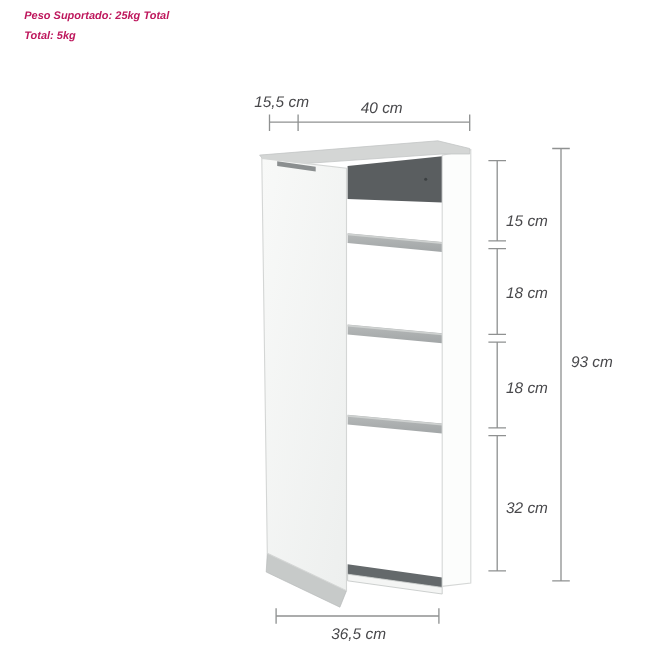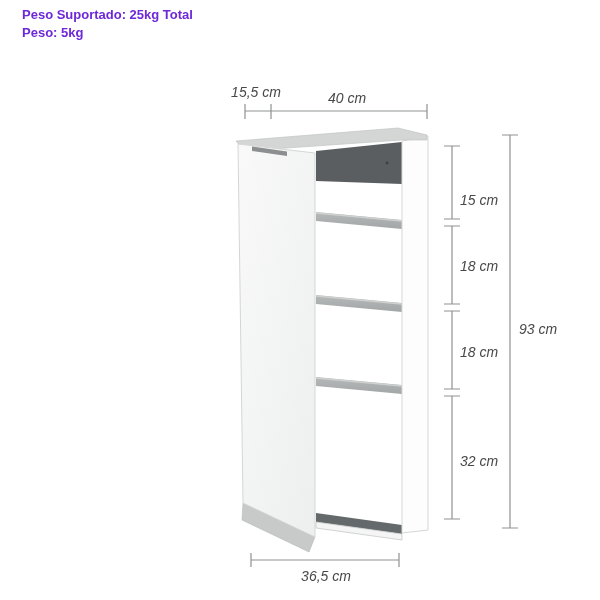--- a/index.html
+++ b/index.html
@@ -9,43 +9,44 @@
     overflow: hidden;
   }
   .stage {
     position: relative;
     width: 600px; height: 600px;
     font-family: "Liberation Sans", sans-serif;
   }
   .specs {
     position: absolute;
     left: 22px; top: 6px;
+    font-style: italic;
     font-weight: bold;
-    font-size: 13px;
+    font-size: 10px;
     line-height: 17.5px;
-    color: #6d28d9;
+    color: #be185d;
     white-space: nowrap;
   }
   svg.diagram { position: absolute; left: 0; top: 0; display: block; }
   .dim-label {
     font-family: "Liberation Sans", sans-serif;
     font-style: italic;
     font-size: 14px;
     fill: #48484b;
   }
   .dim-stroke { stroke: #8f9191; stroke-width: 1.2; fill: none; stroke-linecap: butt; }
 </style>
 </head>
 <body>
 
 <div class="stage">
 
   <div class="specs">
     <div>Peso Suportado: 25kg Total</div>
-    <div>Peso: 5kg</div>
+    <div>Total: 5kg</div>
   </div>
 
   <svg class="diagram" width="600" height="600" viewBox="0 0 600 600">
 
     <defs>
       <linearGradient id="doorGrad" x1="0" y1="0" x2="1" y2="1">
         <stop offset="0" stop-color="#f8f9f8"></stop>
         <stop offset="1" stop-color="#edefee"></stop>
       </linearGradient>
       <linearGradient id="shelfGrad" x1="0" y1="0" x2="0" y2="1">

